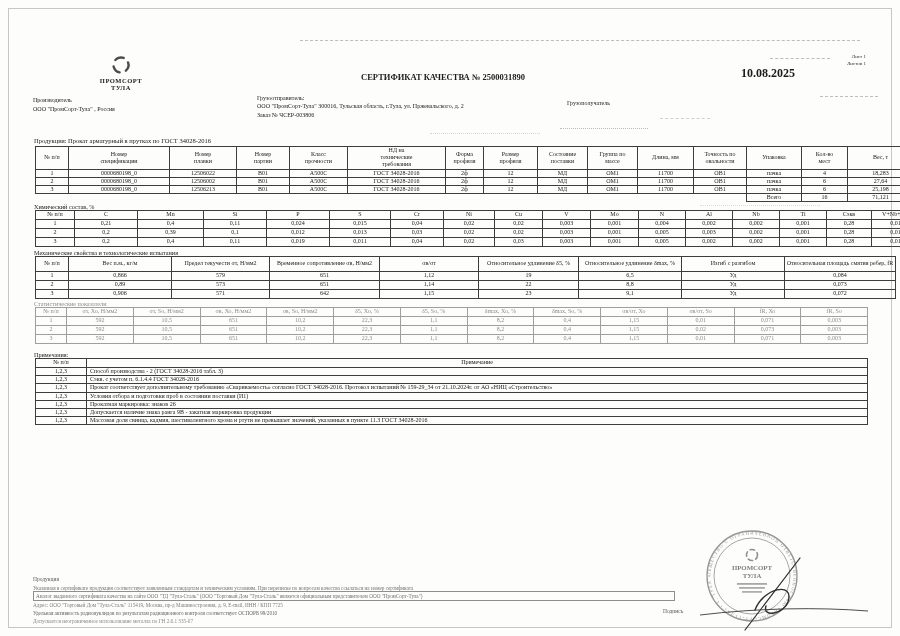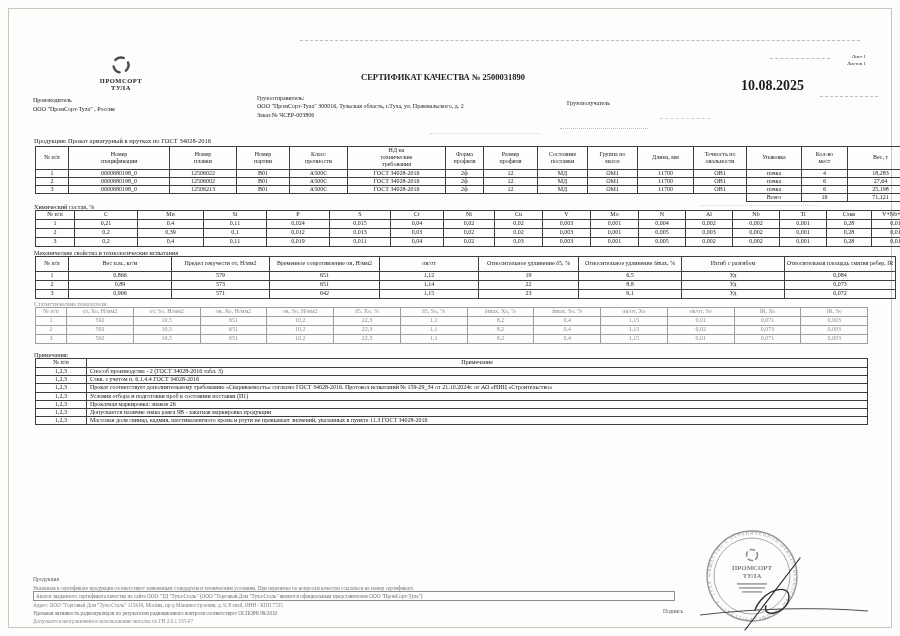--- a/index.html
+++ b/index.html
@@ -20,21 +20,21 @@
   .sheetnum{position:absolute;top:54px;left:800px;width:66px;text-align:right;
             font-size:5px;line-height:1.3;color:#333;}
 
   .logo{position:absolute;top:54px;left:88px;width:66px;text-align:center;}
   .logo svg{display:block;margin:0 auto;}
   .logo-t1{font-size:6.5px;font-weight:bold;letter-spacing:.5px;margin-top:1px;}
   .logo-t2{font-size:6.5px;font-weight:bold;letter-spacing:.5px;}
 
   .title{position:absolute;top:72px;left:320px;width:246px;text-align:center;
          font-size:8.5px;font-weight:bold;}
-  .date{position:absolute;top:78px;left:741px;font-size:14px;font-weight:bold;}
+  .date{position:absolute;top:66px;left:741px;font-size:12px;font-weight:bold;}
 
   .producer{position:absolute;top:96px;left:33px;font-size:6px;line-height:1.45;}
   .consignor{position:absolute;top:94px;left:257px;width:300px;font-size:6px;line-height:1.4;}
   .consignee{position:absolute;top:100px;left:567px;font-size:6px;}
 
   .caption{position:absolute;top:137px;left:34px;font-size:6.5px;}
 
   table.doc{position:absolute;border-collapse:collapse;table-layout:fixed;
             font-size:6px;background:transparent;}
   table.doc th,table.doc td{border:1px solid #3d3d3d;padding:0 1px;text-align:center;

